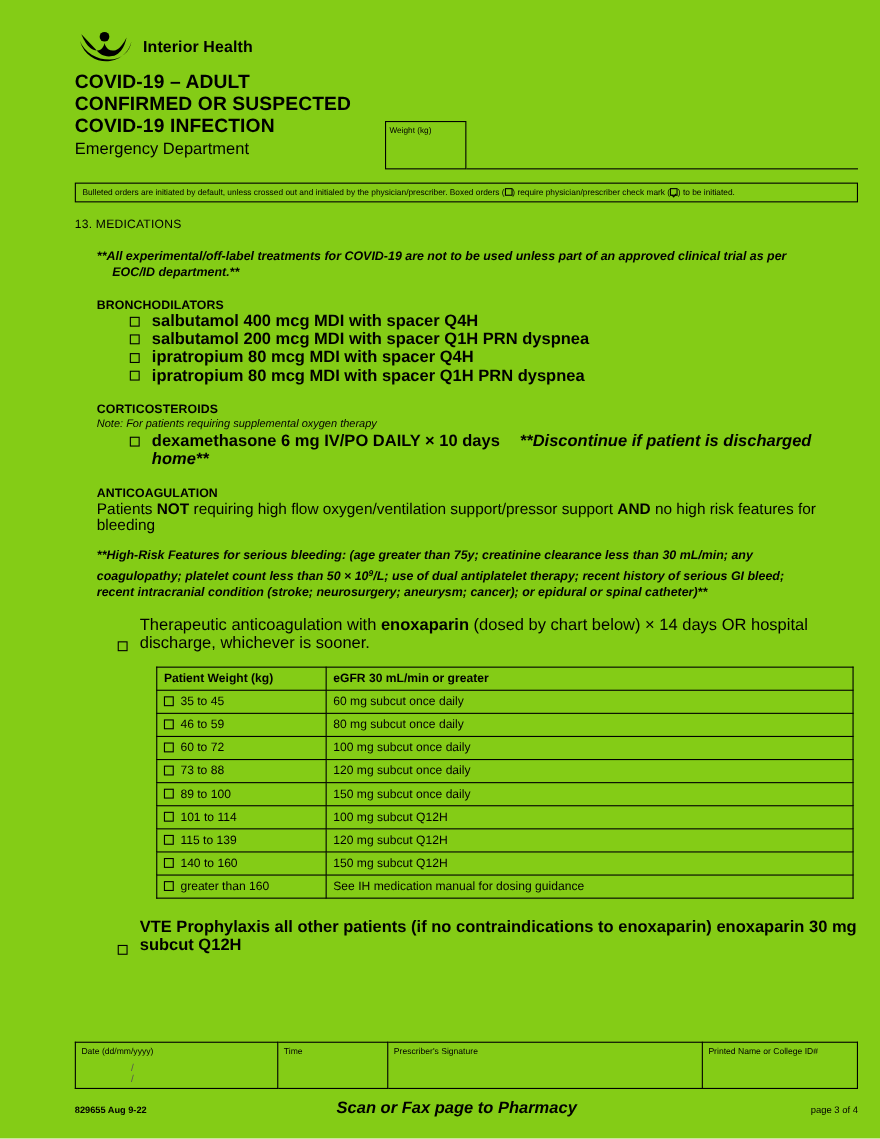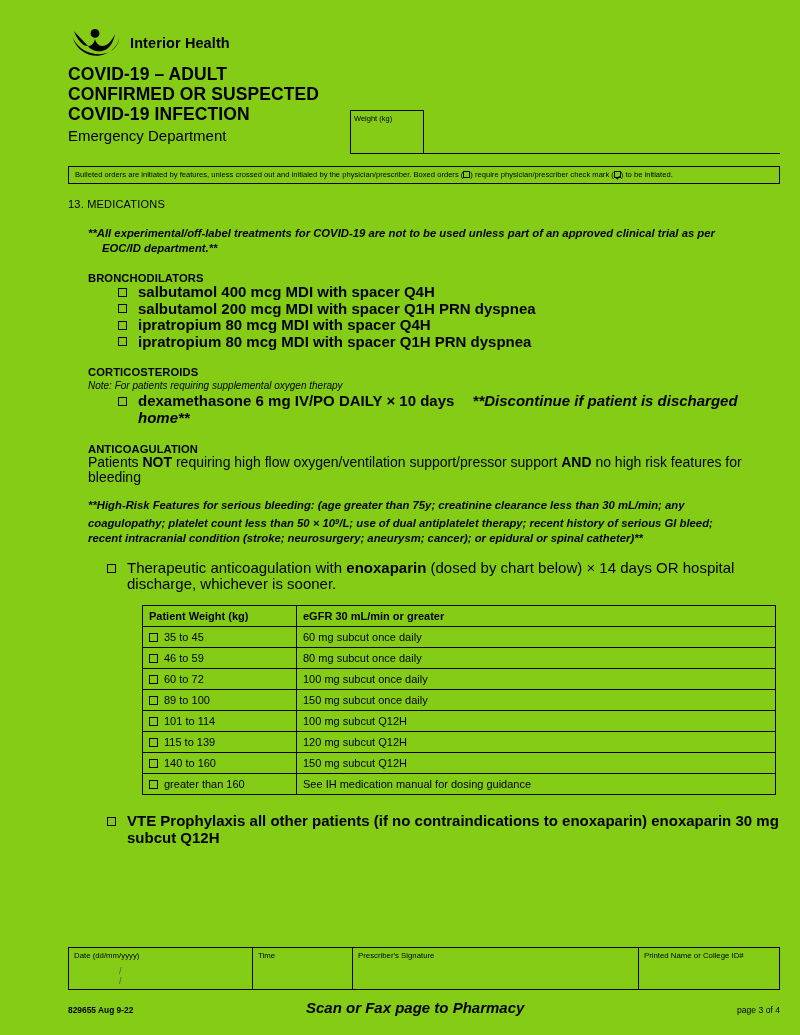--- a/index.html
+++ b/index.html
@@ -175,21 +175,21 @@
     border: 1px solid #000;
     box-sizing: border-box;
     margin-top: 3.5px;
   }
   .chk-item .lbl {
     font-weight: bold;
     font-size: 15px;
     padding-left: 11px;
   }
   .chk-item.indent1 { padding-left: 30px; }
-  .chk-item.indent2 { padding-left: 19px; }
+  .chk-item.indent2 { padding-left: 19px; align-items: flex-end; }
 
   .plain { font-weight: normal; }
   .b { font-weight: bold; }
   .i { font-style: italic; }
 
   .para {
     font-size: 14px;
     line-height: 15px;
   }
   .highrisk {
@@ -315,21 +315,21 @@
       <div class="subtitle-line">Emergency Department</div>
     </div>
   </div>
 
   <div class="weight-box">
     <div class="weight-label">Weight (kg)</div>
   </div>
   <div class="header-rule"></div>
 
   <div class="disclaimer">
-    <span>Bulleted orders are initiated by features, unless crossed out and initialed by the physician/prescriber. Boxed orders (</span><span class="mini-box"></span><span>) require physician/prescriber check mark (</span><span class="mini-box checked"></span><span>) to be initiated.</span>
+    <span>Bulleted orders are initiated by default, unless crossed out and initialed by the physician/prescriber. Boxed orders (</span><span class="mini-box"></span><span>) require physician/prescriber check mark (</span><span class="mini-box checked"></span><span>) to be initiated.</span>
   </div>
 
   <div class="section-number">13.  MEDICATIONS</div>
 
   <div class="body">
 
     <div class="experimental">
       <span>**All experimental/off-label treatments for COVID-19 are not to be used unless part of an approved clinical trial as per</span>
       <span class="cont">EOC/ID department.**</span>
     </div>
@@ -398,20 +398,24 @@
         </tr>
         <tr>
           <td><span class="cell-chk"></span><span>46 to 59</span></td>
           <td>80 mg subcut once daily</td>
         </tr>
         <tr>
           <td><span class="cell-chk"></span><span>60 to 72</span></td>
           <td>100 mg subcut once daily</td>
         </tr>
         <tr>
+          <td><span class="cell-chk"></span><span>73 to 88</span></td>
+          <td>120 mg subcut once daily</td>
+        </tr>
+        <tr>
           <td><span class="cell-chk"></span><span>89 to 100</span></td>
           <td>150 mg subcut once daily</td>
         </tr>
         <tr>
           <td><span class="cell-chk"></span><span>101 to 114</span></td>
           <td>100 mg subcut Q12H</td>
         </tr>
         <tr>
           <td><span class="cell-chk"></span><span>115 to 139</span></td>
           <td>120 mg subcut Q12H</td>

